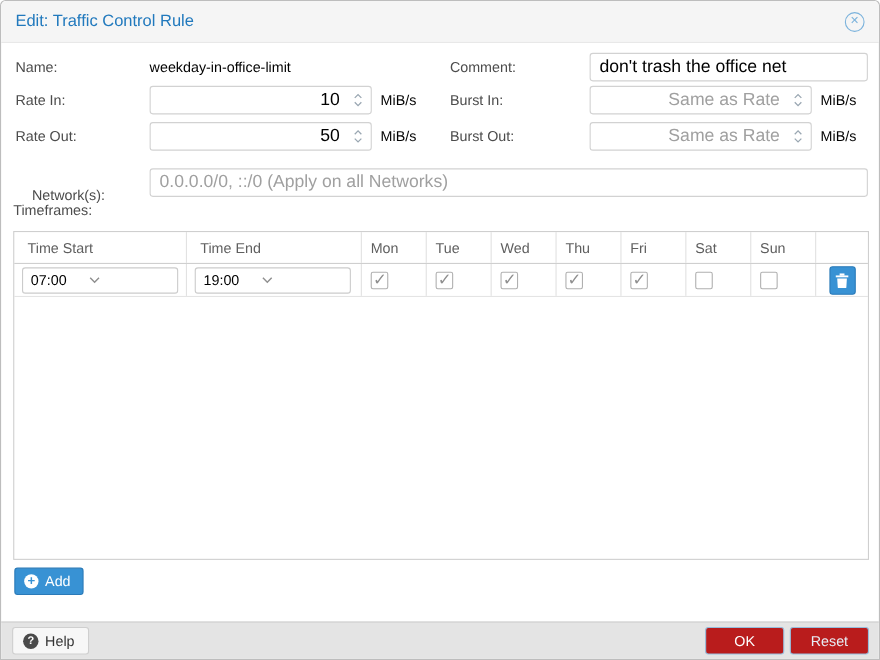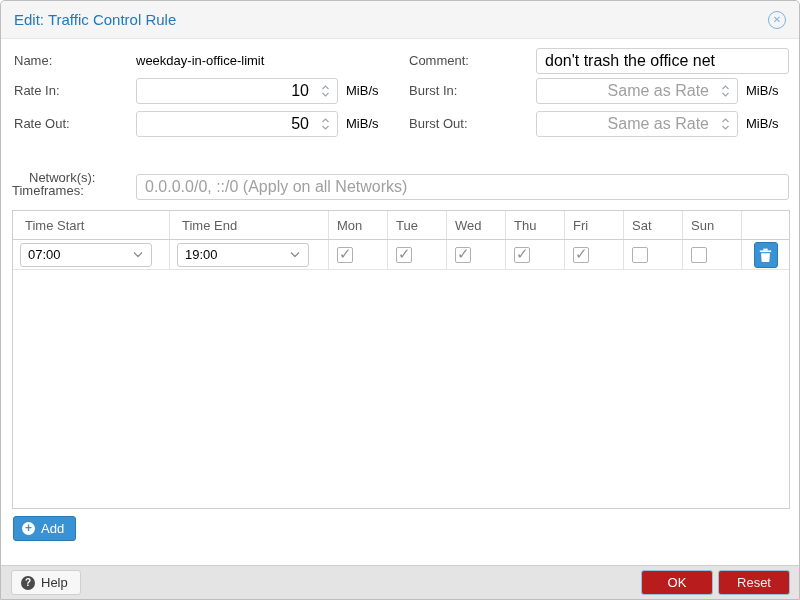--- a/index.html
+++ b/index.html
@@ -36,22 +36,22 @@
           border:1px solid #cfcfcf; background:#fff; }
   .grow { display:flex; width:100%; }
   .ghead { height:29px; border-bottom:1px solid #cfcfcf;justify-content:flex-end; }
   .gdata { height:30px; border-bottom:1px solid #e4e4e4; }
   .gcell { height:100%; border-right:1px solid #e2e2e2; display:flex; align-items:center; overflow:hidden; }
   .ghead .gcell { color:#5f5f5f; }
   .c0{width:157px; padding-left:12px;} .c1{width:159px; padding-left:12px;}
   .cd{width:59px; padding-left:8px;}
   .c9{flex:1; border-right:none; justify-content:center;}
 
-  .combo { height:24px; width:132px; border:1px solid #cbcbcb; border-radius:3px; background:#fff;
-           display:flex; align-items:center; justify-content:space-between; padding:0 7px; cursor:pointer;gap:19px; }
+  .combo { height:24px; width:142px; border:1px solid #cbcbcb; border-radius:3px; background:#fff;
+           display:flex; align-items:center; padding:0 7px; cursor:pointer;gap:19px; }
   .gdata .c0, .gdata .c1 { padding-left:7px; }
 
   .cb { width:16px; height:16px; border:1px solid #b0b0b0; border-radius:2px; background:#fff;
         position:relative; cursor:pointer; }
   .cb.checked::after { content:"✓"; position:absolute; left:1px; top:-3px;
                        font-size:15px; color:#8f8f8f; }
 
   .del-btn { width:24px; height:26px; background:#3892d4; border:1px solid #2a7ab8; border-radius:3px;
              display:flex; align-items:center; justify-content:center; cursor:pointer; }
 
@@ -137,21 +137,21 @@
     <span class="spinner">
       <svg width="11" height="16" viewBox="0 0 11 16">
           <path d="M2.5 6 L5.5 3 L8.5 6" fill="none" stroke="#9aa7b2" stroke-width="1.2"></path>
           <path d="M2.5 10 L5.5 13 L8.5 10" fill="none" stroke="#9aa7b2" stroke-width="1.2"></path>
         </svg>
     </span>
   </div>
   <div class="abs unit" style="left:745px; top:110px;">MiB/s</div>
 
   <div class="abs flabel" style="left:28px; top:152px;margin-top:12px;">Network(s):</div>
-  <div class="abs" style="left:135px; top:152px; width:653px;margin-top:21px;">
+  <div class="abs" style="left:135px; top:152px; width:653px;">
     <input class="tbox" placeholder="0.0.0.0/0, ::/0 (Apply on all Networks)" style="">
   </div>
 
   <div class="abs flabel" style="left:11px; top:180px; line-height:20px;">Timeframes:</div>
 
   <div class="grid">
     <div class="grow ghead">
       <div class="gcell c0">Time Start</div>
       <div class="gcell c1">Time End</div>
       <div class="gcell cd">Mon</div>

